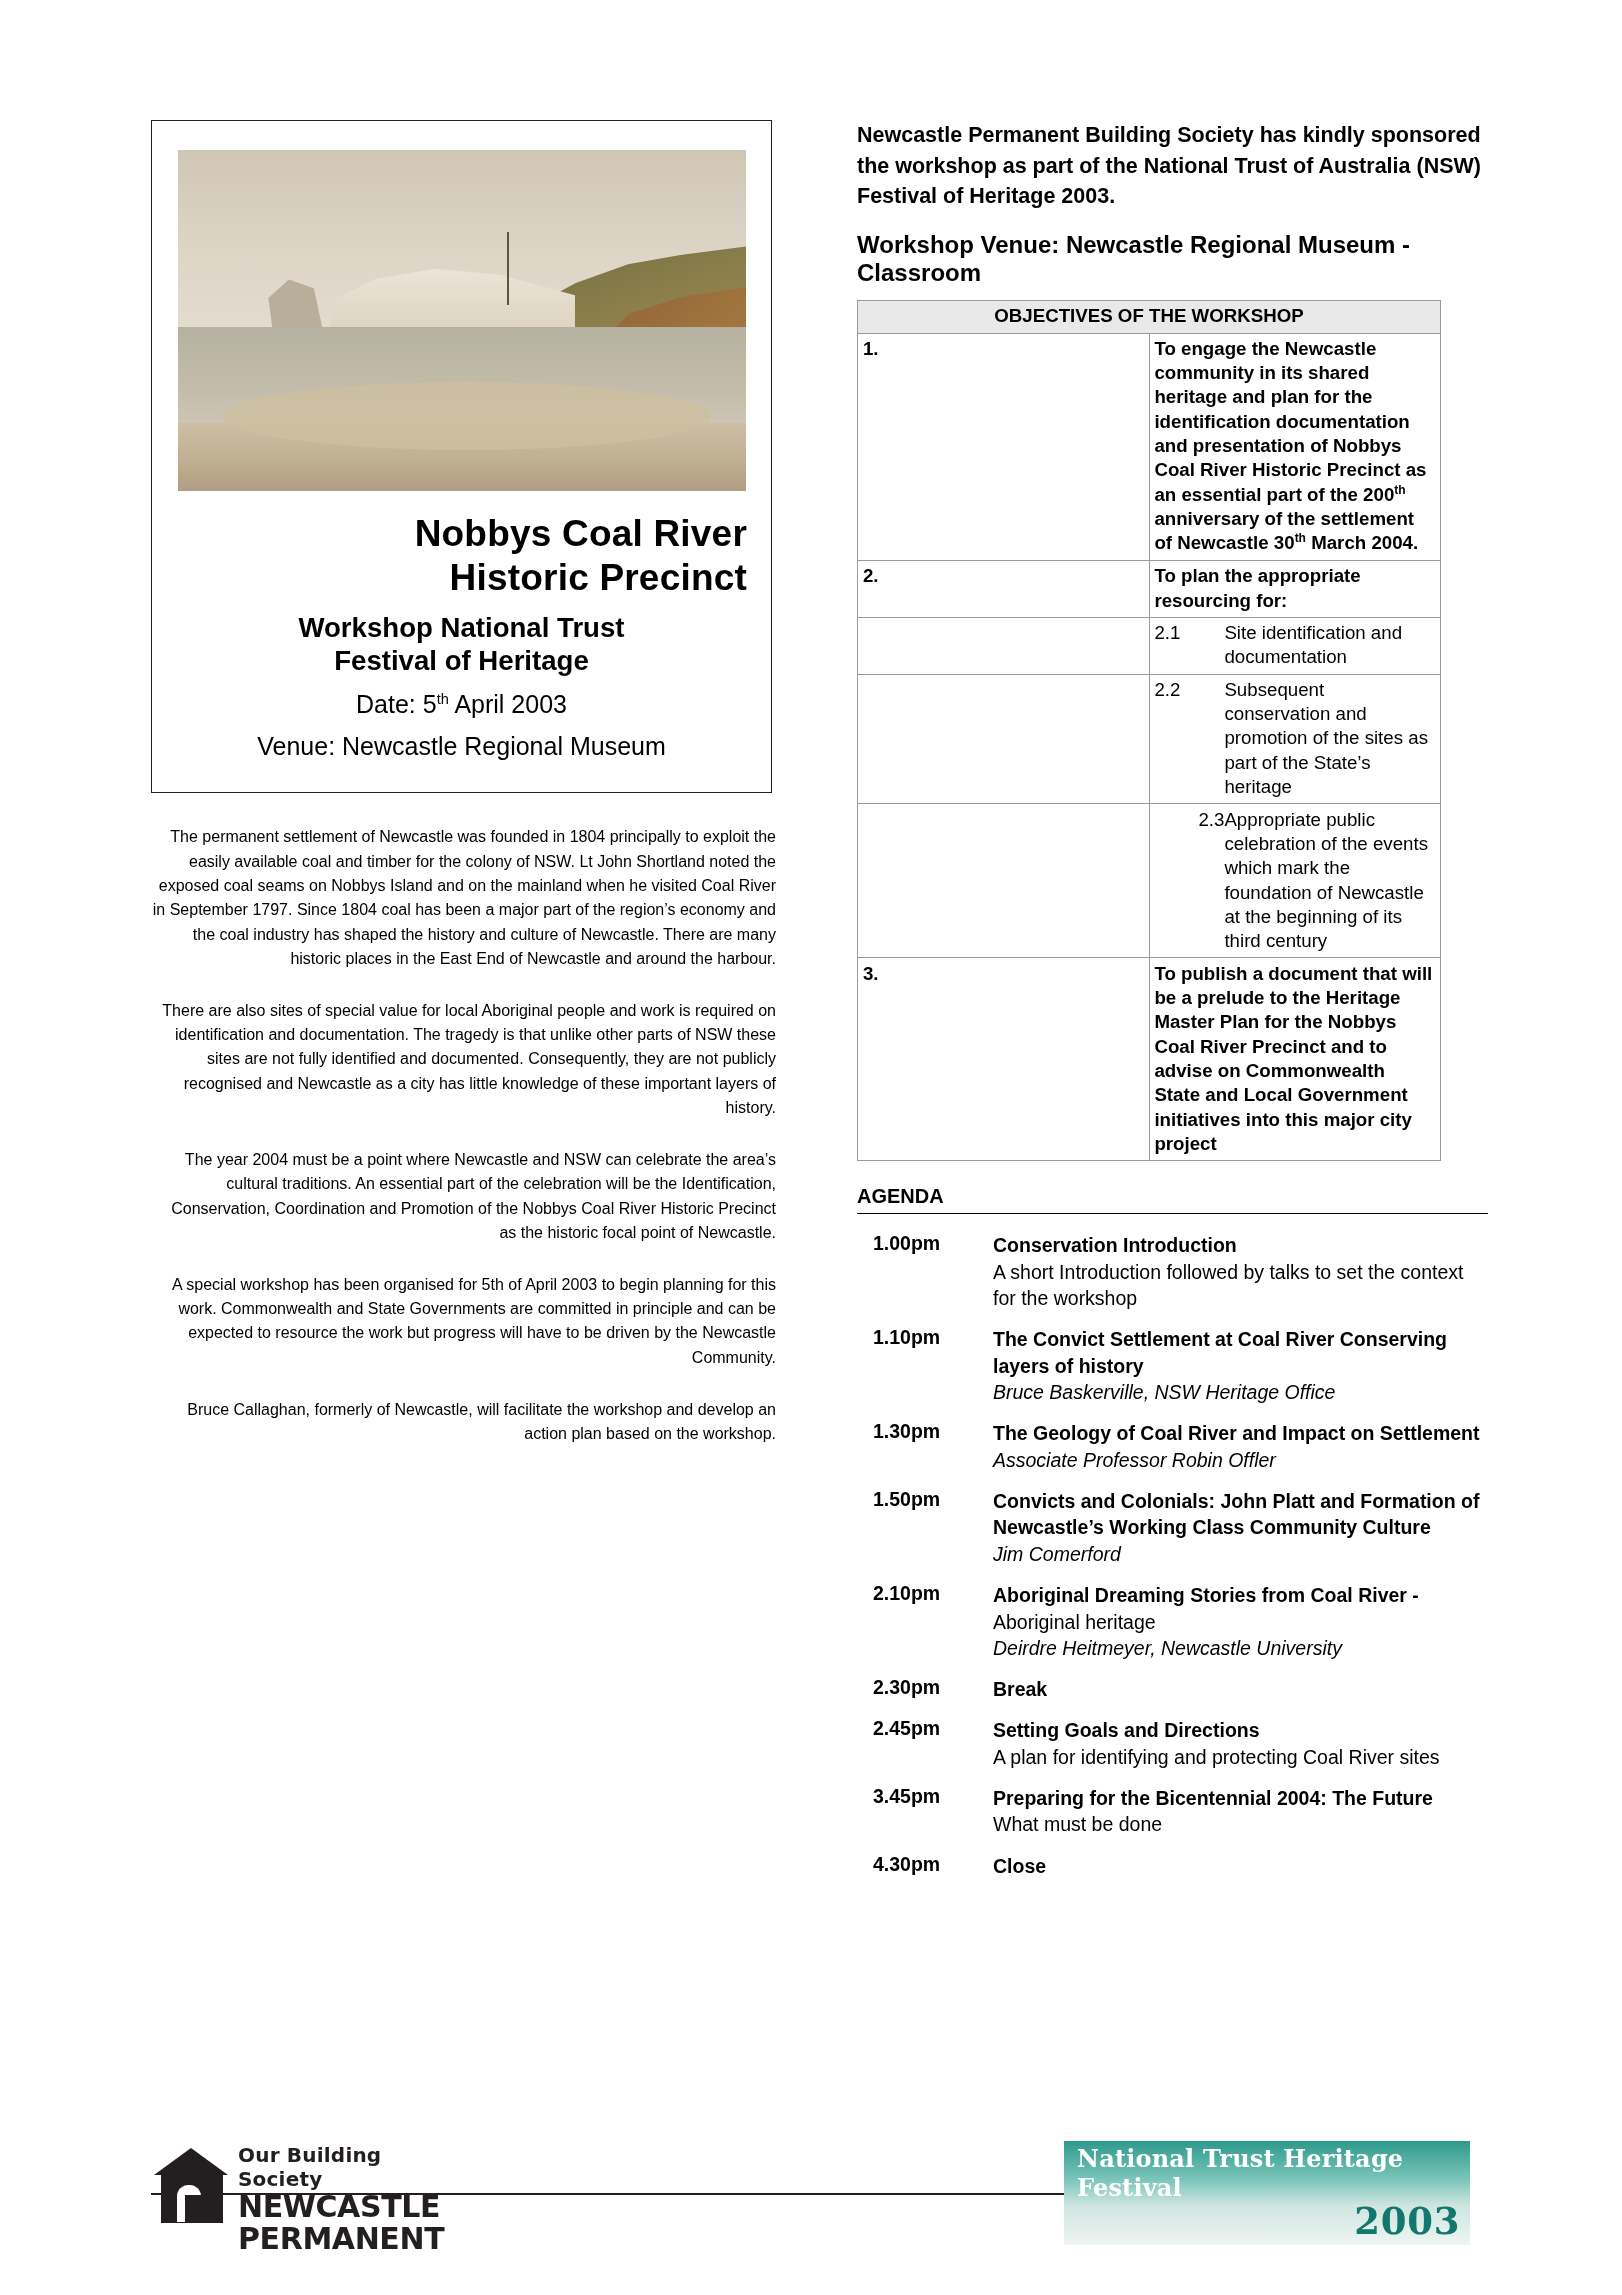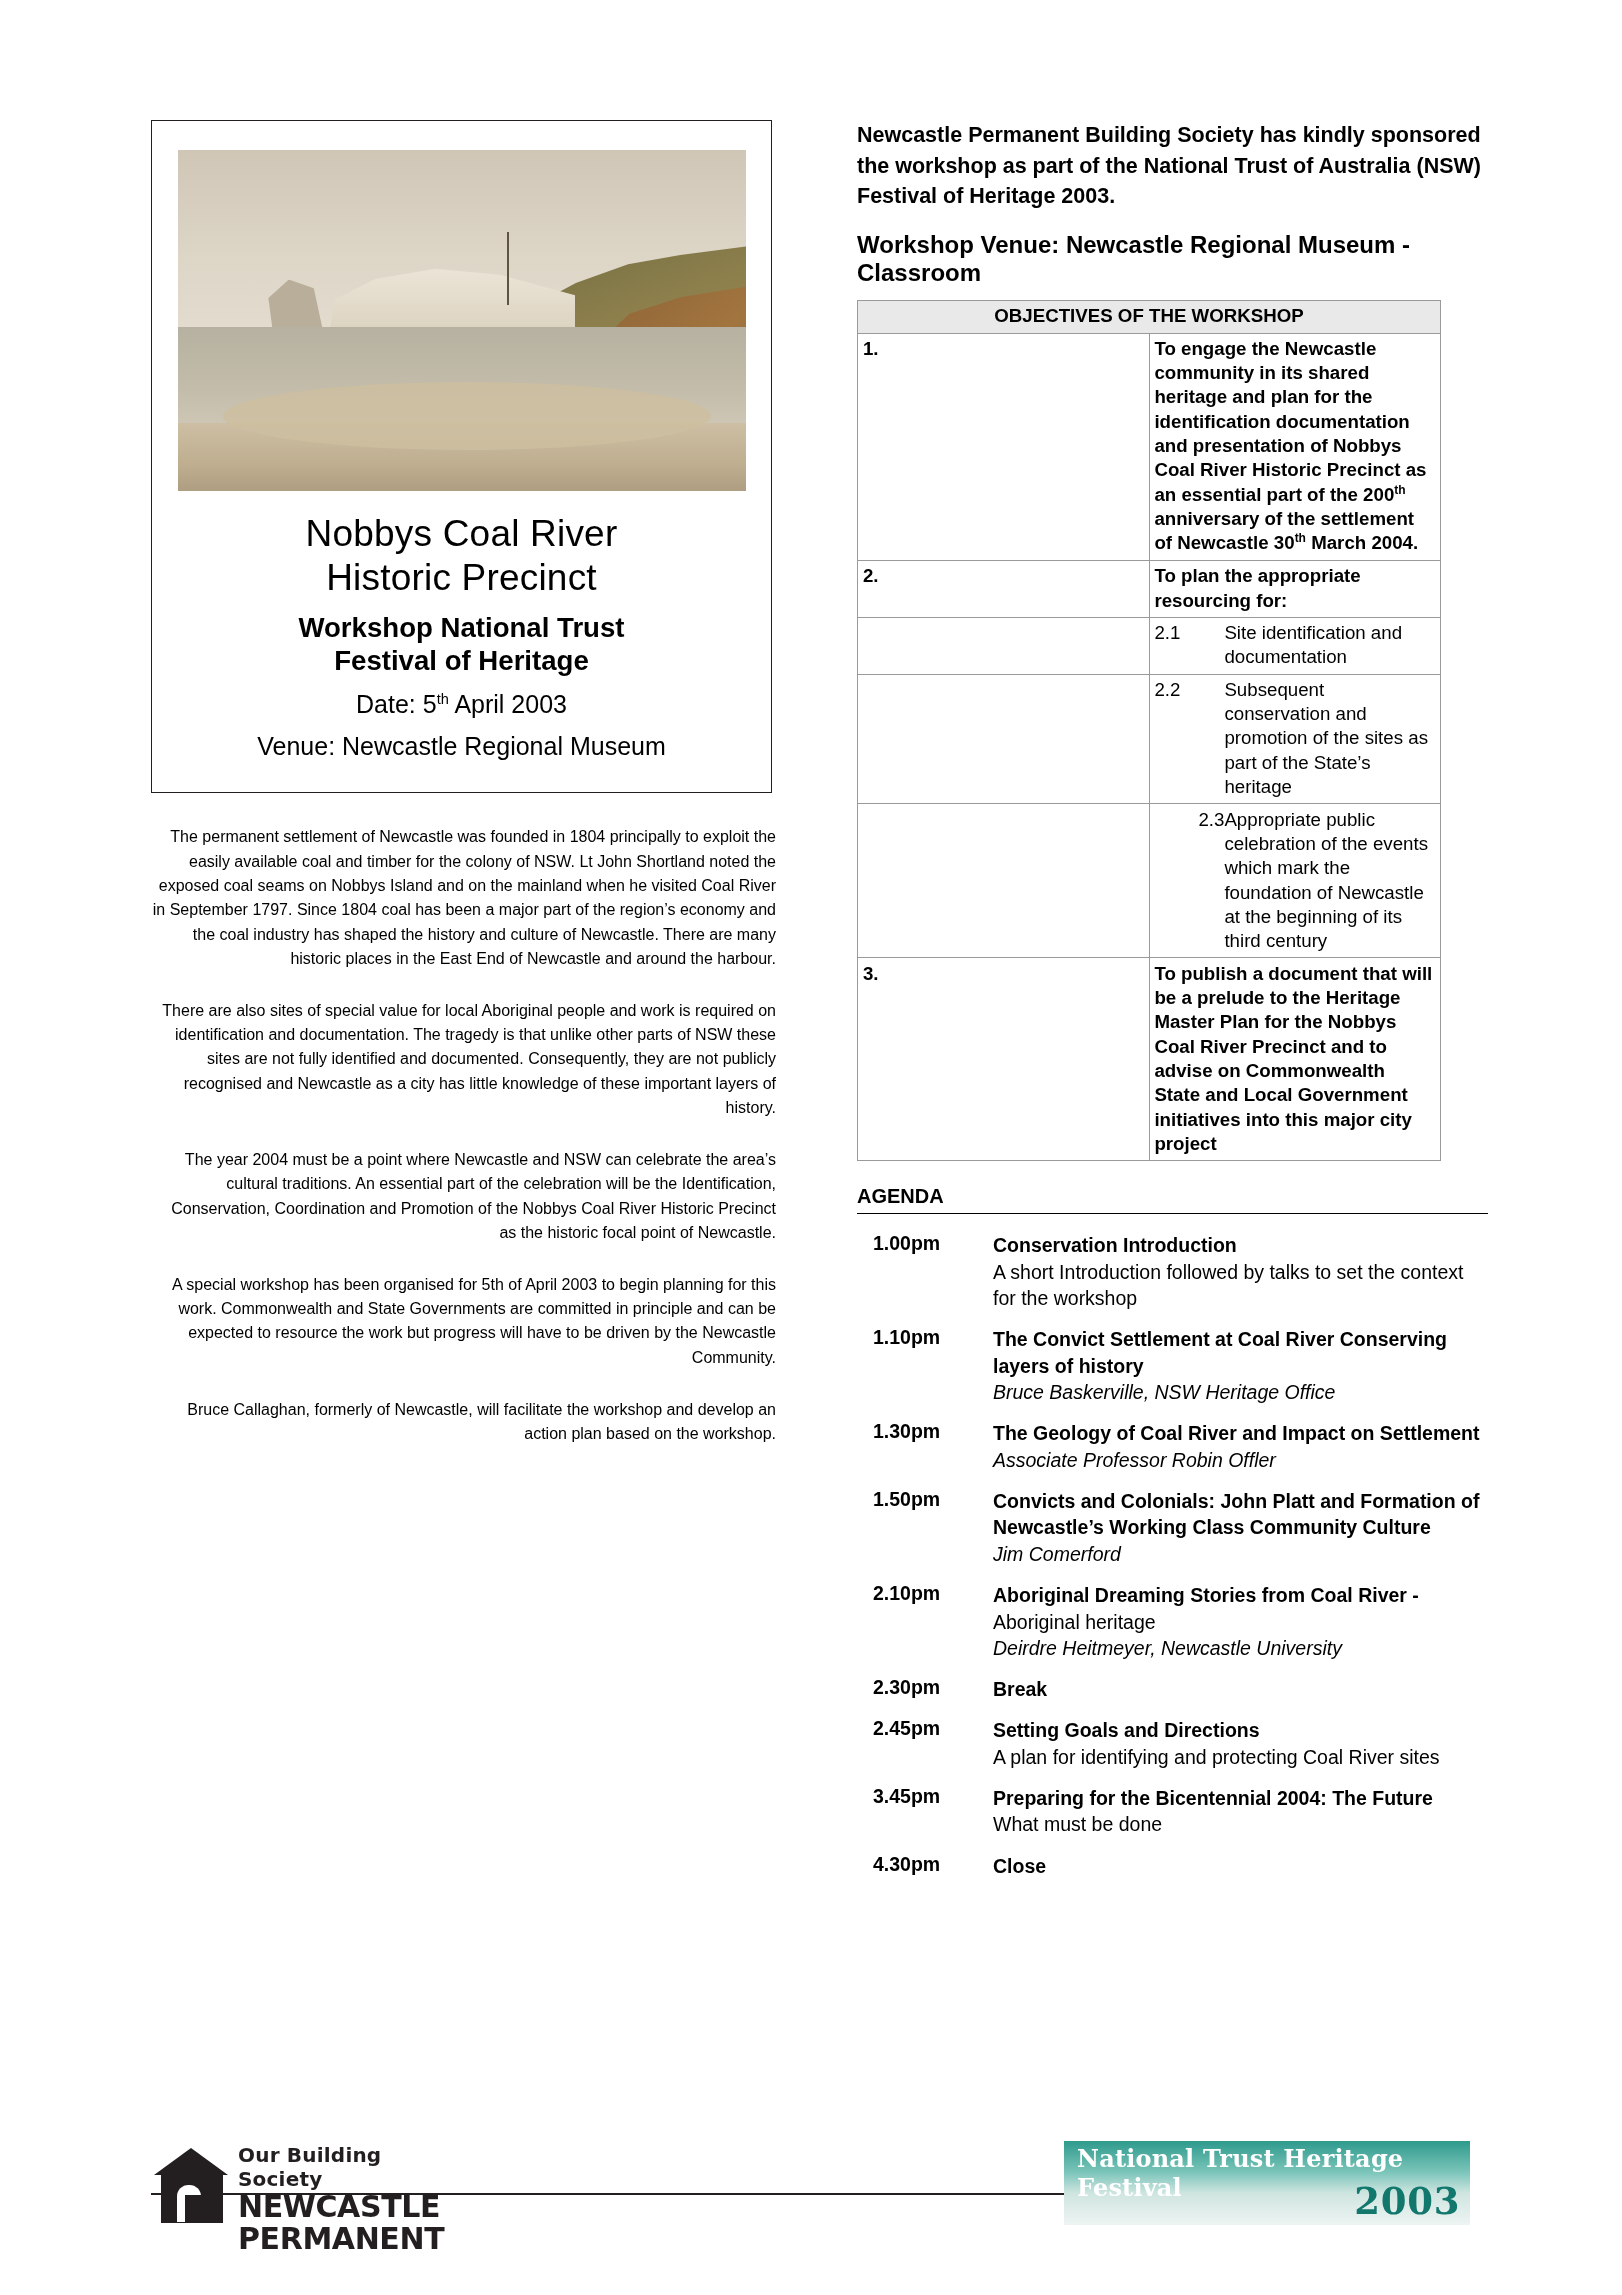--- a/index.html
+++ b/index.html
@@ -83,23 +83,23 @@
     position: absolute; left: 8%; bottom: 12%; width: 86%; height: 20%;
     border-radius: 50%;
     background: rgba(205,190,160,.85);
   }
   .mast {
     position: absolute; left: 58%; top: 24%; width: 2.4px; height: 73px;
     background: #5d5541;
   }
 
   .hero-title {
-    text-align: center;
+    text-align: right;
     font-size: 37px;
-    font-weight: normal;
+    font-weight: bold;
     line-height: 1.18;
     letter-spacing: 0.2px;
     margin: 4.9px 0 1.6px 0;
   }
   .hero-sub {
     text-align: center;
     font-size: 27.6px;
     font-weight: bold;
     line-height: 1.22;
     margin: 11.4px 0 0 0;
@@ -244,21 +244,21 @@
     color: #231f20;
     font-family: "DejaVu Sans", sans-serif;
     margin-top: 1.6px;
   }
 
   .ntfest {
     position: absolute;
     left: 1064px;
     top: 2141px;
     width: 406px;
-    height: 84px;
+    height: 104px;
     background: linear-gradient(180deg,#2e9a8c 0%, #7dc6bb 38%, #cfe5e0 62%, #eef5f3 100%);
     overflow: hidden;
   }
   .ntfest-line1 {
     position: absolute; left: 13px; top: 3.2px;
     font-size: 24px; font-weight: bold; color: #ffffff;
     font-family: "DejaVu Serif", serif;
     letter-spacing: 0.2px;
   }
   .ntfest-line2 {

